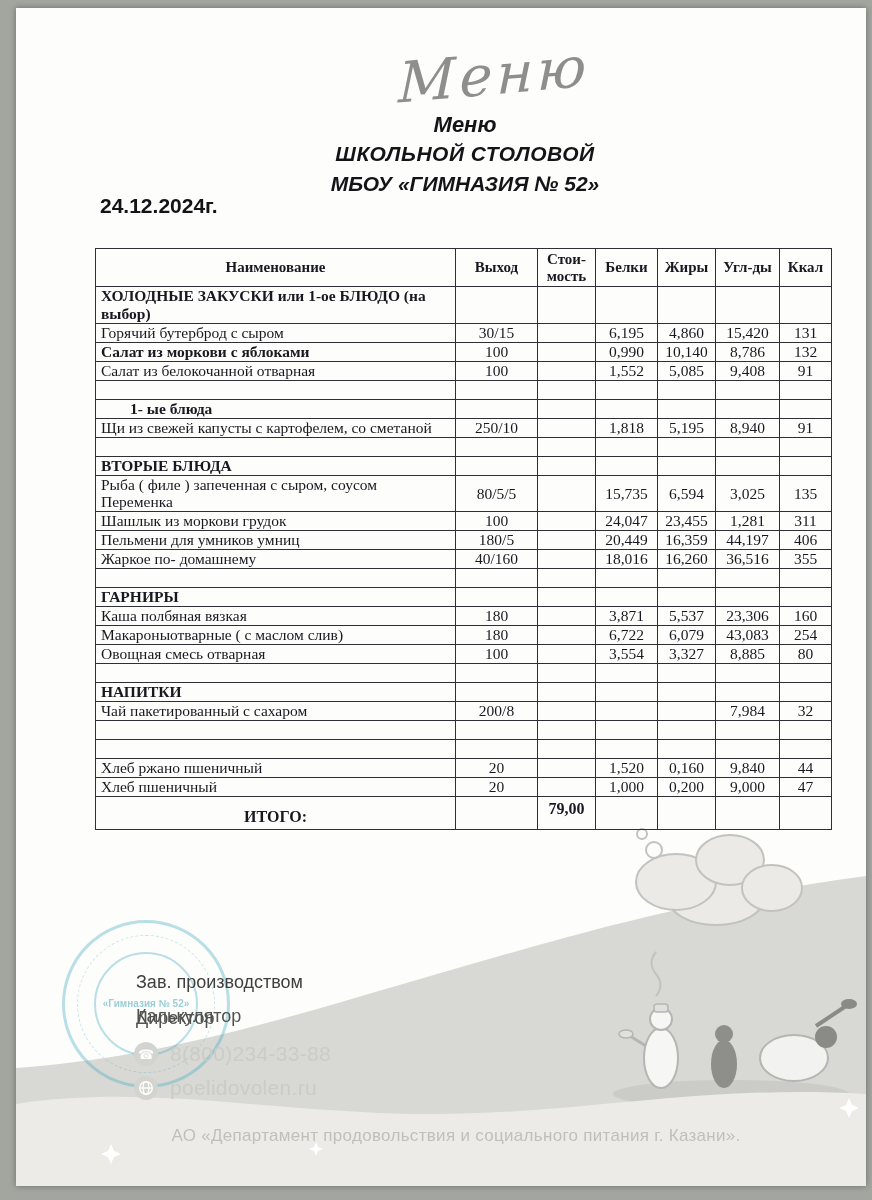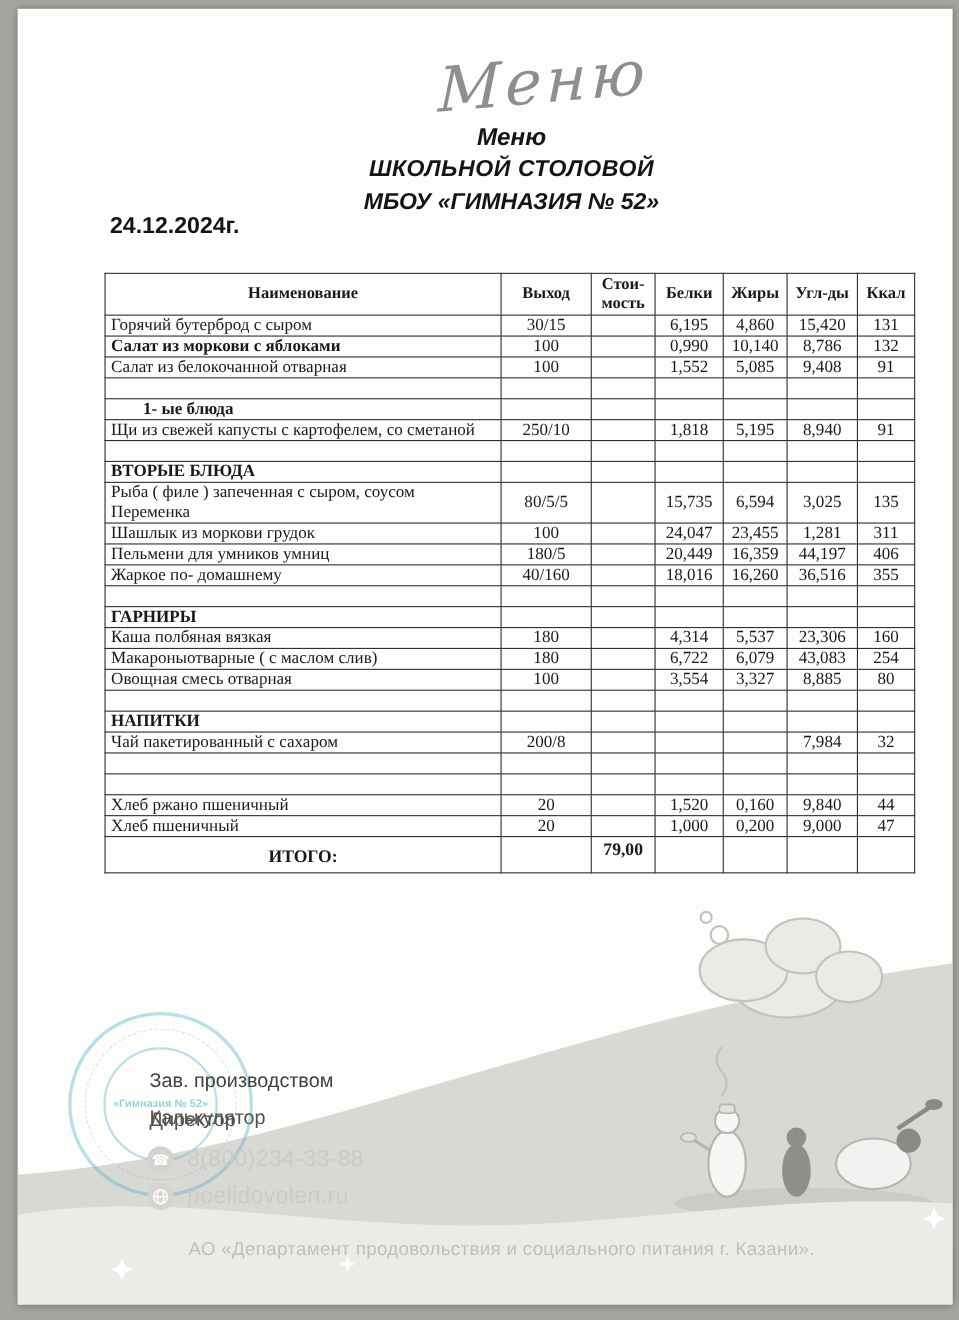--- a/index.html
+++ b/index.html
@@ -173,20 +173,29 @@
           <th>Наименование</th>
           <th>Выход</th>
           <th>Стои-мость</th>
           <th>Белки</th>
           <th>Жиры</th>
           <th>Угл-ды</th>
           <th>Ккал</th>
         </tr>
       </thead>
     <tbody>
+        <tr class="row-section">
+          <td class="c-name">ХОЛОДНЫЕ ЗАКУСКИ или 1-ое БЛЮДО (на выбор)</td>
+          <td class="c-num"></td>
+          <td class="c-num"></td>
+          <td class="c-num"></td>
+          <td class="c-num"></td>
+          <td class="c-num"></td>
+          <td class="c-num"></td>
+        </tr>
         <tr class="row-item">
           <td class="c-name">Горячий бутерброд с сыром</td>
           <td class="c-num">30/15</td>
           <td class="c-num"></td>
           <td class="c-num">6,195</td>
           <td class="c-num">4,860</td>
           <td class="c-num">15,420</td>
           <td class="c-num">131</td>
         </tr>
         <tr class="row-item_bold">
@@ -303,21 +312,21 @@
           <td class="c-num"></td>
           <td class="c-num"></td>
           <td class="c-num"></td>
           <td class="c-num"></td>
           <td class="c-num"></td>
         </tr>
         <tr class="row-item">
           <td class="c-name">Каша полбяная вязкая</td>
           <td class="c-num">180</td>
           <td class="c-num"></td>
-          <td class="c-num">4,314</td>
+          <td class="c-num">3,871</td>
           <td class="c-num">5,537</td>
           <td class="c-num">23,306</td>
           <td class="c-num">160</td>
         </tr>
         <tr class="row-item">
           <td class="c-name">Макароныотварные ( с маслом слив)</td>
           <td class="c-num">180</td>
           <td class="c-num"></td>
           <td class="c-num">6,722</td>
           <td class="c-num">6,079</td>

